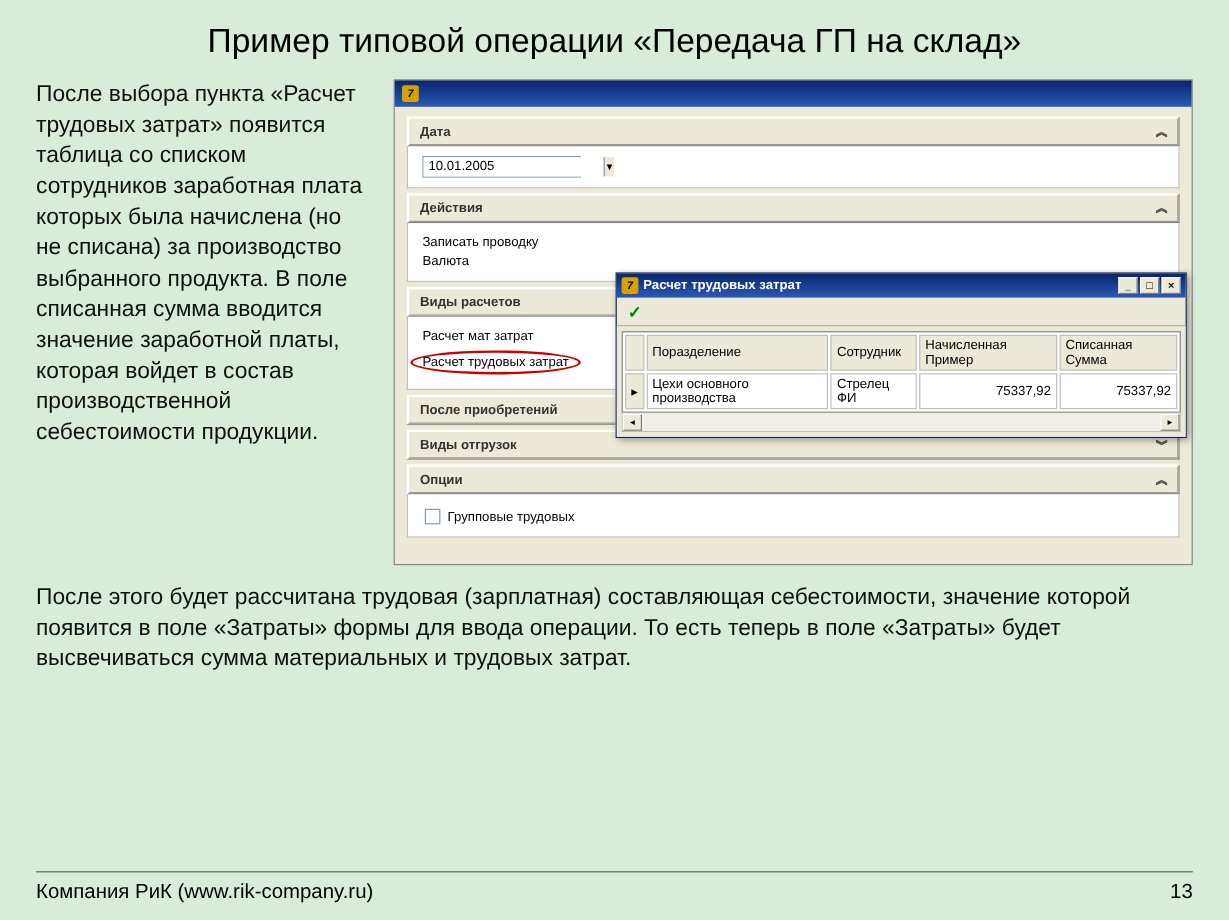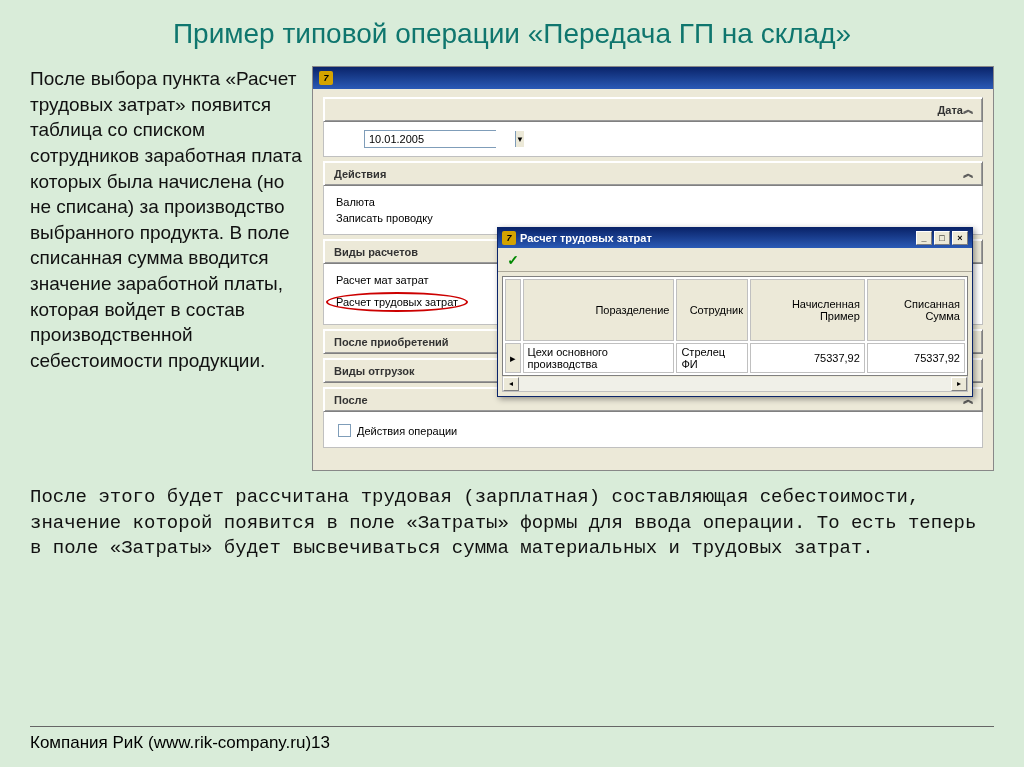--- a/index.html
+++ b/index.html
@@ -6,26 +6,26 @@
   body {
     width: 1024px; height: 767px;
     background: #d9ecd9;
     font-family: Arial, sans-serif;
     position: relative;
   }
   .slide-title {
     font-size: 28px;
     text-align: center;
     padding: 18px 20px 8px;
-    color: #0f766e;
+    color: #000000;
   }
   .content-row {
     display: flex;
     padding: 8px 30px 0 30px;
-    gap: 2px;
+    gap: 18px;
   }
   .left-text {
     width: 280px;
     font-size: 19px;
     line-height: 1.35;
     color: #111;
   }
   .app-area {
     flex: 1;
     border: 1px solid #888;
@@ -56,30 +56,30 @@
     background: #ece9d8;
     border: 1px solid #fff;
     border-right-color:#808080;border-bottom-color:#808080;
     box-shadow: inset 1px 1px #fff, inset -1px -1px #9a9a9a;
     display:flex; align-items:center; justify-content:space-between;
     padding: 4px 10px;
     margin-top:4px;
     font-weight: bold;
     color:#333;
   }
-  .section-header:first-child{margin-top:0;justify-content:flex-end;}
+  .section-header:first-child{margin-top:0;}
   .chevrons { font-size: 11px; color:#555; letter-spacing:-2px;}
   .section-content {
     background:#fff;
     padding:8px 12px;
     border-left:1px solid #c0c0c0;border-right:1px solid #c0c0c0;border-bottom:1px solid #c0c0c0;
   }
   .date-input {
     display:flex; align-items:stretch;
-    width: 132px; border:1px solid #7f9db9; background:#737373;margin-left:28px;
+    width: 132px; border:1px solid #7f9db9; background:#737373;
   }
   .date-input input {
     border:none; outline:none; padding:2px 4px; flex:1; font-size:11px;
   }
   .date-btn {
     width:18px; background:#ece9d8; border-left:1px solid #7f9db9;
     display:flex;align-items:center;justify-content:center; cursor:pointer;
     font-size:8px;
   }
   .action-item { padding:2px 0; cursor:pointer;}
@@ -114,42 +114,41 @@
     display:flex;align-items:center;justify-content:center;
     font-size:9px;font-family:Arial;cursor:pointer;color:#000;
   }
   .popup-toolbar { height:24px; display:flex; align-items:center; padding:2px 4px; border-bottom:1px solid #aca899;}
   .tb-btn { width:22px;height:20px;border:1px solid #ece9d8; display:flex;align-items:center;justify-content:center;}
   .check-ico { color:#080; font-weight:bold; font-size:14px;}
   .popup-grid-wrap { padding:4px; background:#ece9d8;}
   .grid { border:1px solid #808080; background:#fff; width:100%;}
   .grid th {
     background:#ece9d8; border:1px solid #c0c0c0; font-weight:normal;
-    padding:18px 4px; text-align:right; font-size:11px;
+    padding:2px 4px; text-align:left; font-size:11px;
   }
   .grid td { border:1px solid #c0c0c0; padding:2px 4px; font-size:11px;}
   .grid .num { text-align:right;margin-left:25px; }
   .row-indicator { width:14px; text-align:center; background:#ece9d8;}
   .hscroll {
     height:16px; background:#ece9d8; border:1px solid #c0c0c0; border-top:none;
     display:flex; align-items:center;
   }
   .scroll-btn { width:16px;height:14px;background:#ece9d8;border:1px solid #fff;border-right-color:#808080;border-bottom-color:#808080;display:flex;align-items:center;justify-content:center;font-size:8px;cursor:pointer;}
   .scroll-track{flex:1;background:#f0f0e8;height:14px;}
 
   .bottom-text {
     padding: 14px 30px 8px 30px;
     font-size: 19px;
     line-height:1.35;
     color:#111;
-    font-family:Liberation Mono, monospace;
   }
   .footer {
     position:absolute; bottom:14px; left:30px; right:30px;
-    display:flex; 
+    display:flex; justify-content:space-between;
     font-size:17px;
     border-top:1px solid #666; padding-top:6px;
   }
 </style>
 </head>
 <body>
 
 <div class="slide-title">Пример типовой операции «Передача ГП на склад»</div>
 
 <div class="content-row">
@@ -170,22 +169,22 @@
           <input type="text" value="10.01.2005" style="">
           <div class="date-btn">▼</div>
         </div>
       </div>
 
       <div class="section-header">
         <span>Действия</span>
         <span class="chevrons">︽</span>
       </div>
       <div class="section-content">
+        <div class="action-item">Записать проводку</div>
         <div class="action-item">Валюта</div>
-        <div class="action-item">Записать проводку</div>
       </div>
 
       <div class="section-header">
         <span>Виды расчетов</span>
         <span class="chevrons">︽</span>
       </div>
       <div class="section-content" style="padding-bottom:14px;">
         <div class="calc-item">Расчет мат затрат</div>
         <div class="calc-item" style="margin-top:6px;">
           <span class="ellipse-highlight">Расчет трудовых затрат</span>
@@ -196,27 +195,27 @@
         <span>После приобретений</span>
         <span class="chevrons">︾</span>
       </div>
 
       <div class="section-header">
         <span>Виды отгрузок</span>
         <span class="chevrons">︾</span>
       </div>
 
       <div class="section-header">
-        <span>После</span>
+        <span>Опции</span>
         <span class="chevrons">︽</span>
       </div>
       <div class="section-content">
         <div class="checkbox-row">
           <span class="chk"></span>
-          <span>Действия операции</span>
+          <span>Групповые трудовых</span>
         </div>
       </div>
     </div>
 
     <div class="popup">
       <div class="popup-titlebar">
         <span class="app-icon">7</span>
         <span>Расчет трудовых затрат</span>
         <div class="winbtns">
           <div class="winbtn">_</div>

